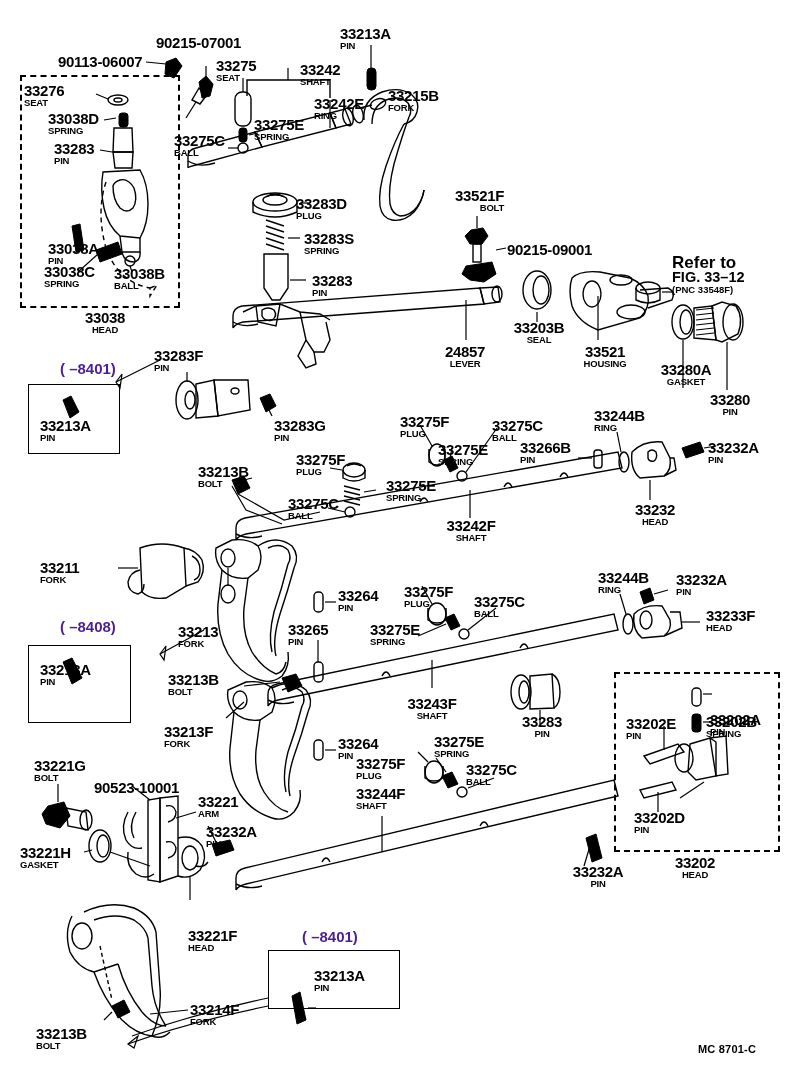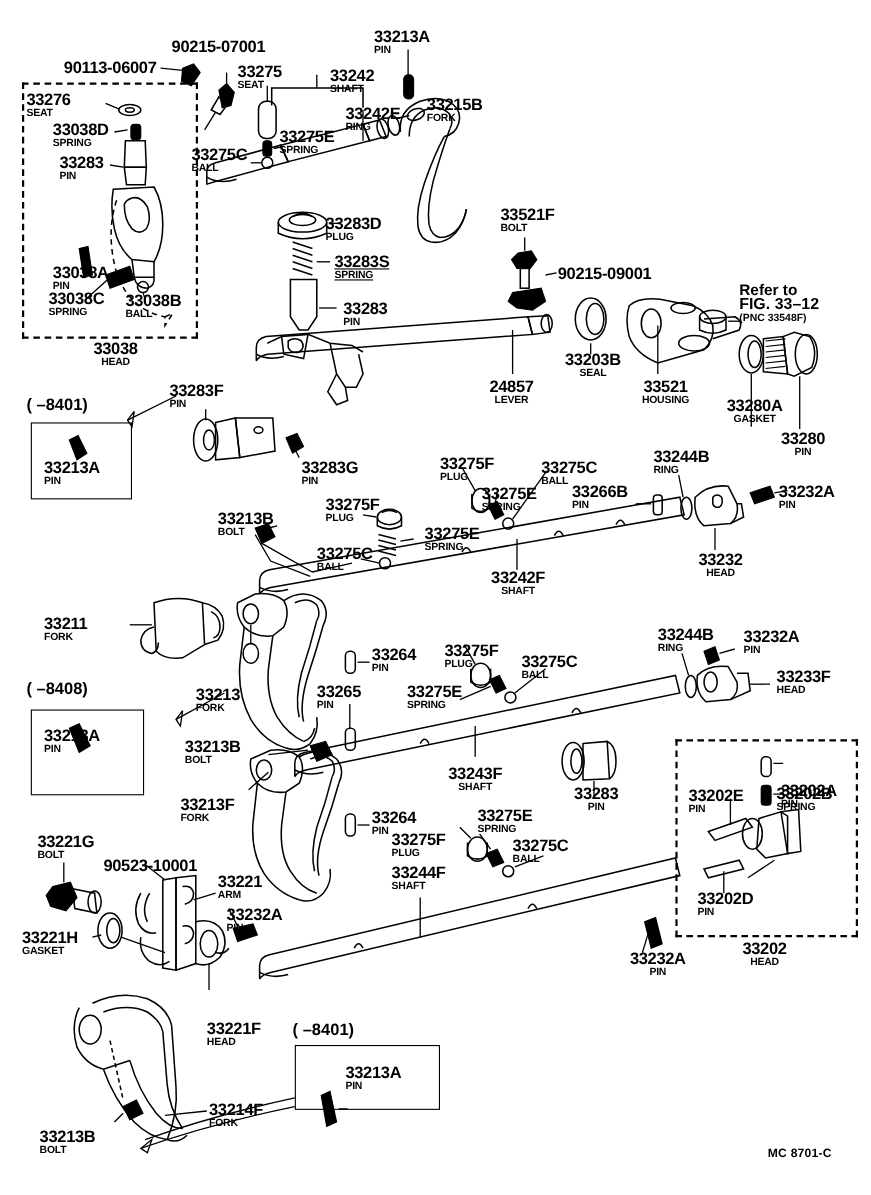--- a/index.html
+++ b/index.html
@@ -8,24 +8,24 @@
     position:relative;width:792px;height:1086px;background:#ffffff;
     overflow:hidden;
   }
   
   .lbl{position:absolute;white-space:nowrap;color:#000;}
   .lbl .pn{font-weight:bold;font-size:15px;line-height:15px;letter-spacing:-0.3px;display:block;}
   .lbl .dsc{font-weight:bold;font-size:9.5px;line-height:10px;letter-spacing:-0.2px;display:block;}
   .lbl.c{text-align:center;}
   .plain{position:absolute;white-space:nowrap;font-weight:bold;font-size:15px;color:#000;letter-spacing:-0.3px;}
   .refer{position:absolute;white-space:nowrap;color:#000;font-weight:bold;}
-  .refer .l1{font-size:14px;line-height:14px;display:block;}
+  .refer .l1{font-size:17px;line-height:14px;display:block;}
   .refer .l2{font-size:14.5px;line-height:15px;display:block;}
   .refer .l3{font-size:9.5px;line-height:10px;display:block;}
-  .paren{position:absolute;white-space:nowrap;font-weight:bold;font-size:15px;color:#000000;}
+  .paren{position:absolute;white-space:nowrap;font-weight:bold;font-size:15px;color:#4c1d95;margin-left:36px;}
   .footer{position:absolute;white-space:nowrap;font-weight:bold;font-size:11px;color:#000;letter-spacing:0.2px;}
   
   .solidbox{position:absolute;border:1.6px solid #000;box-sizing:border-box;background:transparent;}
   .dashbox{position:absolute;border:2.2px dashed #000;box-sizing:border-box;background:transparent;}
   
   #art{position:absolute;left:0;top:0;width:792px;height:1086px;}
   #art .ln{fill:none;stroke:#000;stroke-width:1.4;}
   #art .thin{fill:none;stroke:#000;stroke-width:1.1;}
   #art .fil{fill:#000;stroke:#000;stroke-width:1;}
   #art .lead{fill:none;stroke:#000;stroke-width:1.2;}
@@ -516,31 +516,31 @@
   <div class="lbl" style="left:388px;top:88px;">
     <span class="pn">33215B</span>
     <span class="dsc">FORK</span>
     </div>
 
   <div class="lbl" style="left:296px;top:196px;">
     <span class="pn">33283D</span>
     <span class="dsc">PLUG</span>
     </div>
 
-  <div class="lbl" style="left:304px;top:231px;text-decoration:underline;">
+  <div class="lbl" style="left:304px;top:231px;">
     <span class="pn">33283S</span>
     <span class="dsc">SPRING</span>
     </div>
 
   <div class="lbl" style="left:312px;top:273px;">
     <span class="pn">33283</span>
     <span class="dsc">PIN</span>
     </div>
 
-  <div class="lbl" style="left:455px;top:188px;">
+  <div class="lbl" style="left:455px;top:188px;text-align:right;">
     <span class="pn">33521F</span>
     <span class="dsc">BOLT</span>
     </div>
 
   <div class="lbl c" style="left:508px;top:320px;width:62px;">
     <span class="pn">33203B</span>
     <span class="dsc">SEAL</span>
     </div>
 
   <div class="lbl c" style="left:434px;top:344px;width:62px;">

